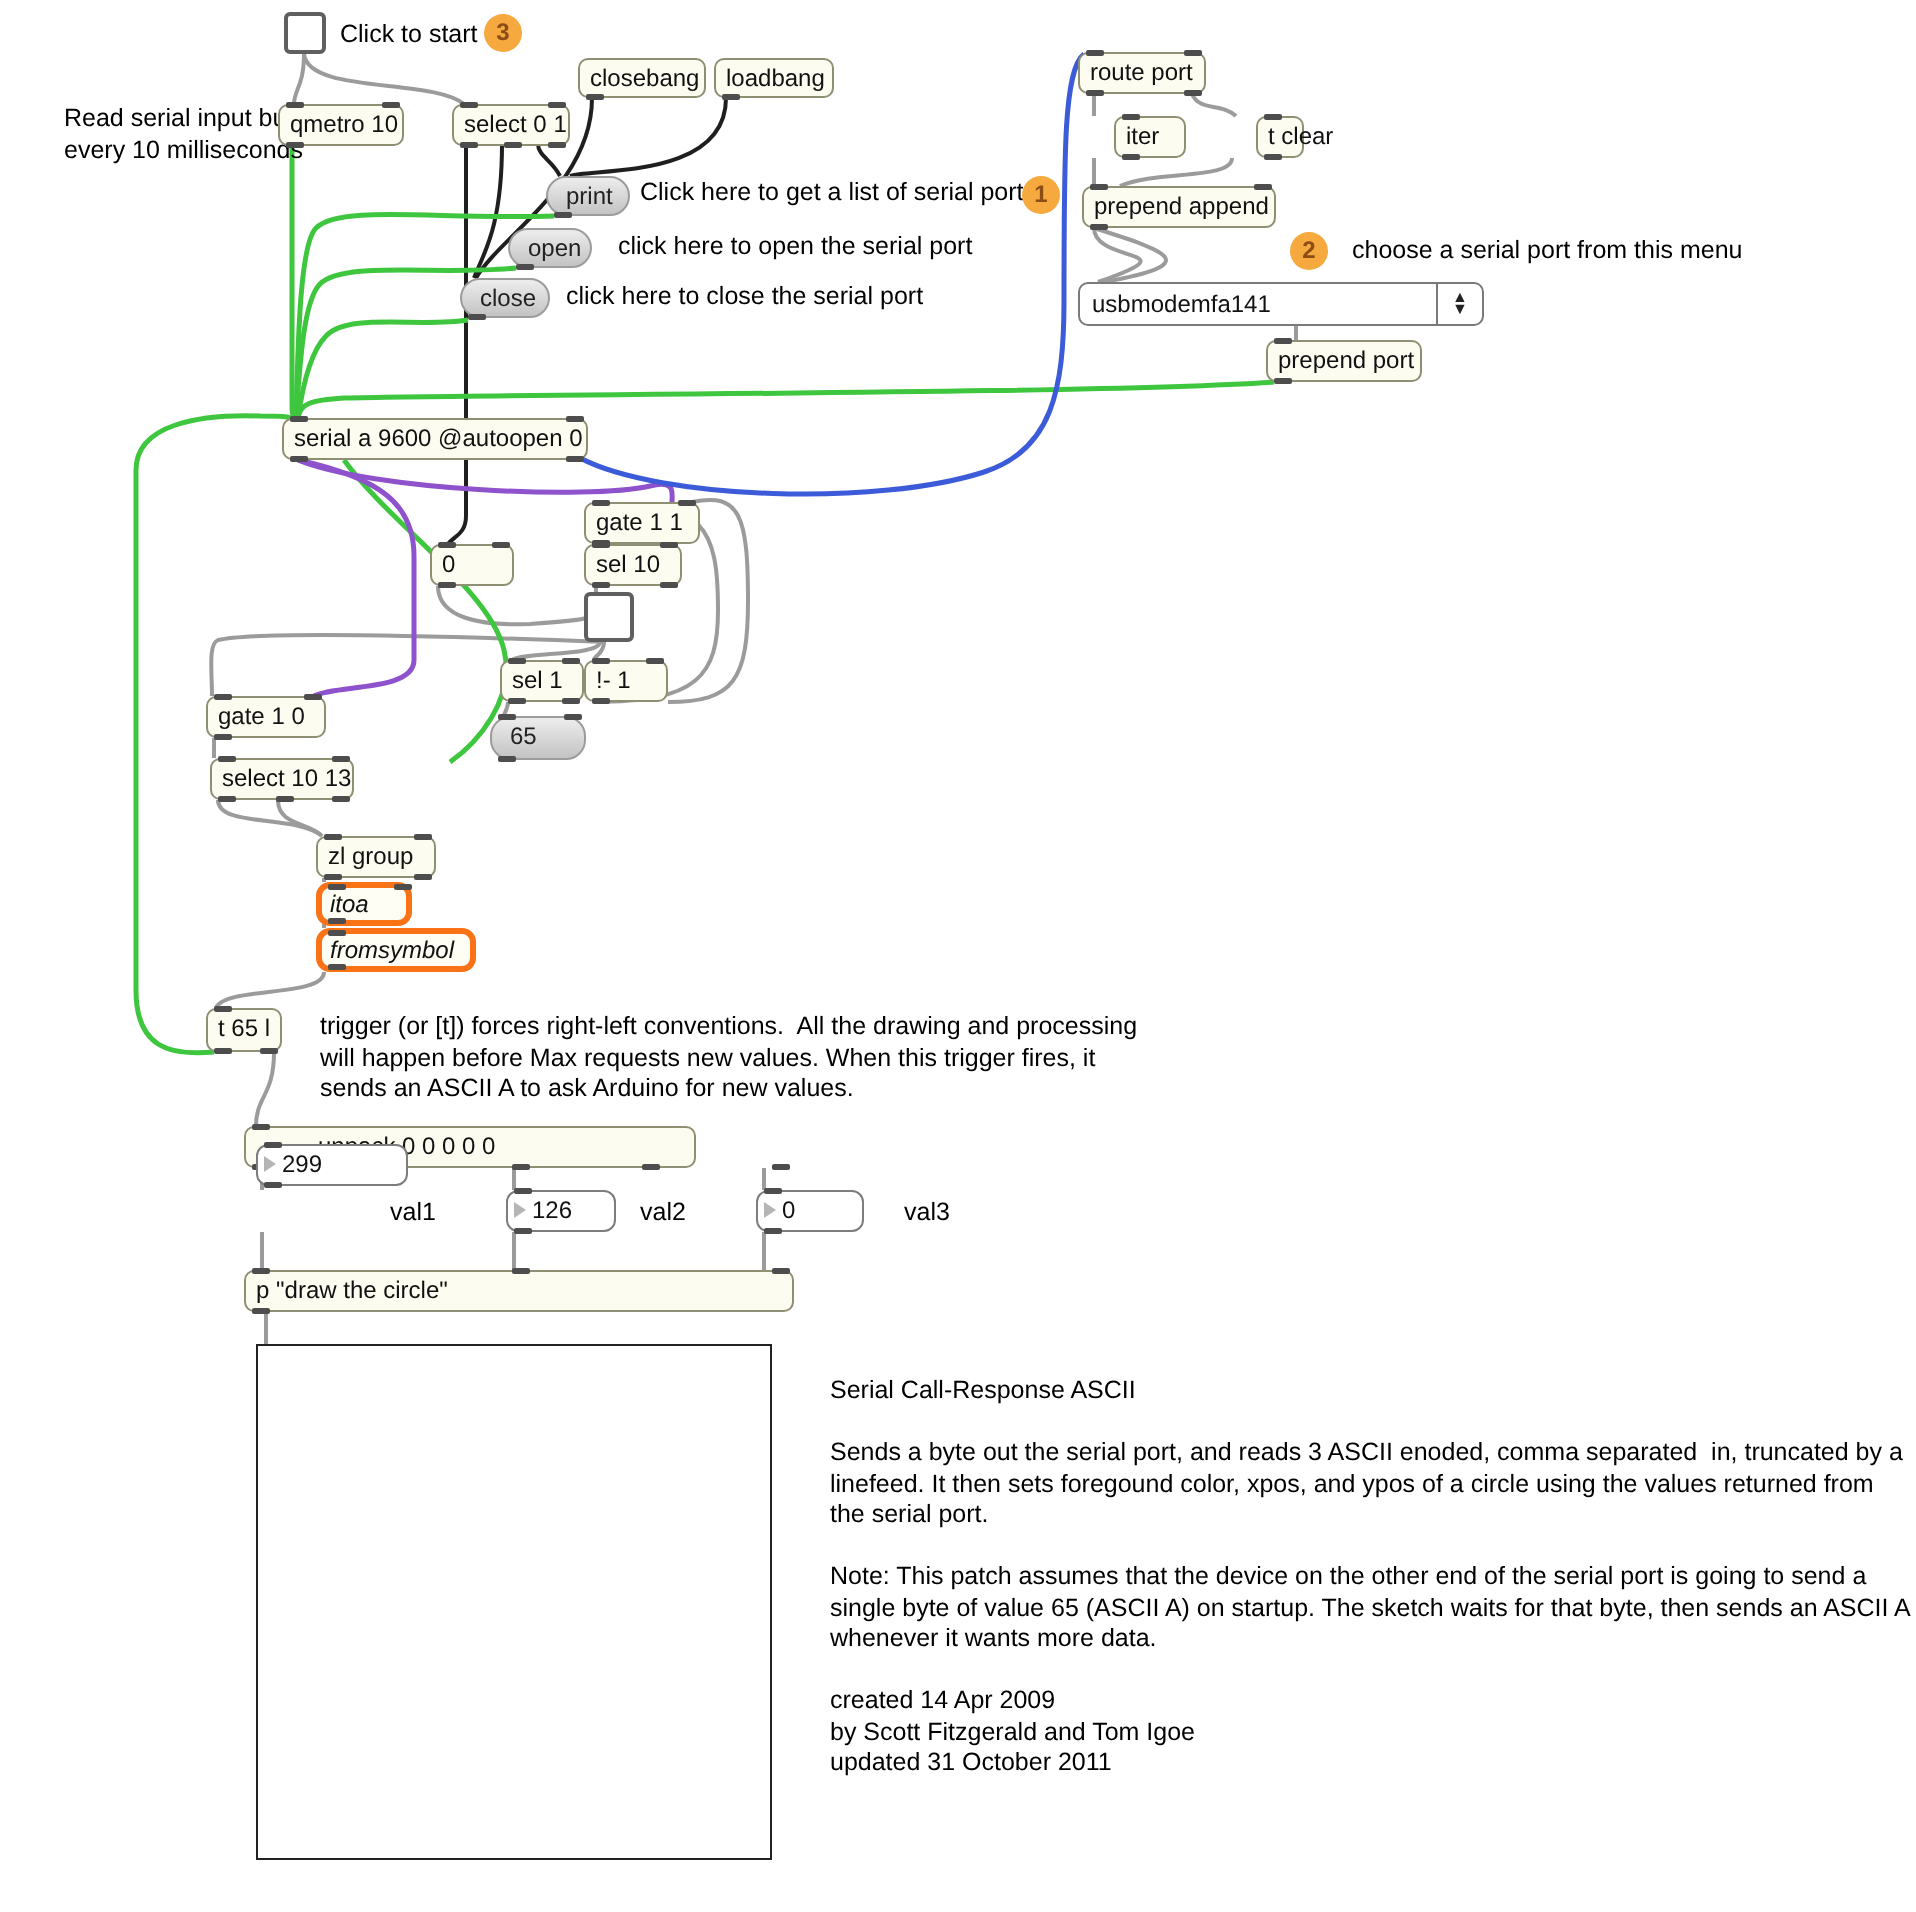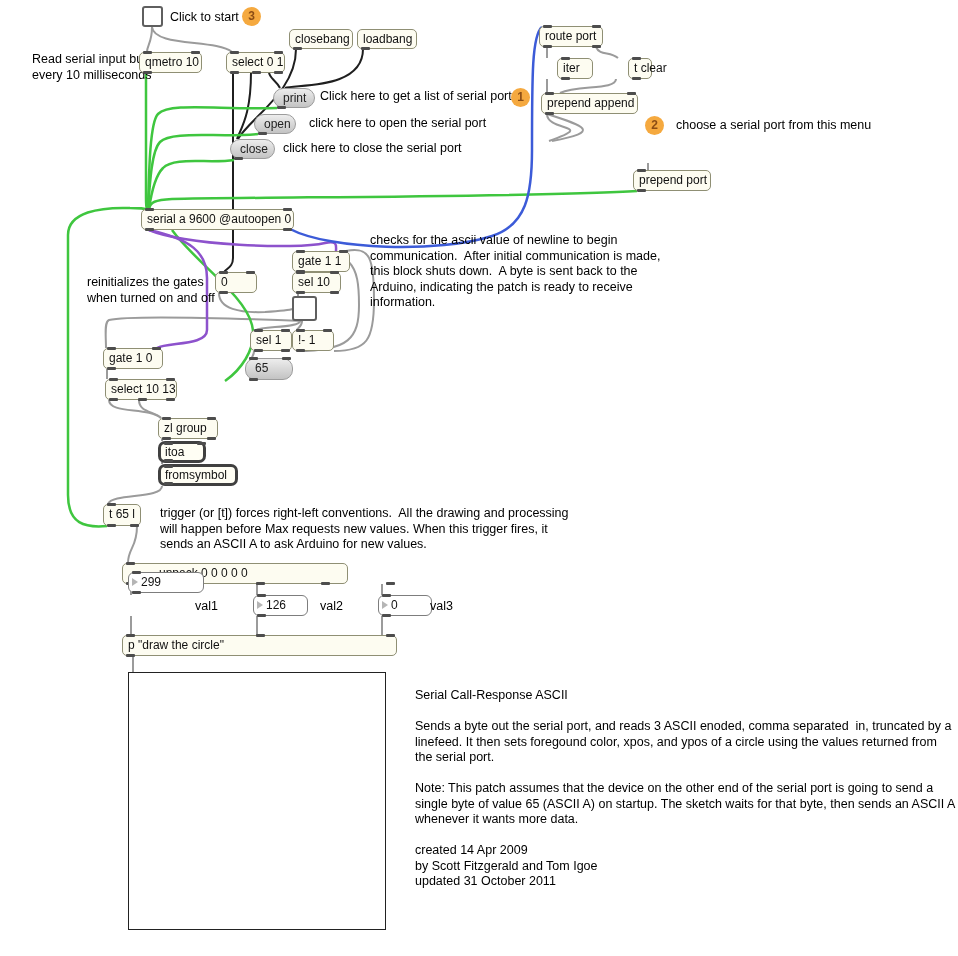--- a/index.html
+++ b/index.html
@@ -4,21 +4,21 @@
 <style>
   html,body{margin:0;padding:0;background:#ffffff;}
   #patch{position:relative;width:958px;height:956px;background:#ffffff;
          font-family:"Liberation Sans","DejaVu Sans",sans-serif;overflow:hidden;border-radius:13px;}
   #cords{position:absolute;left:0;top:0;width:958px;height:956px;}
   .box{position:absolute;box-sizing:border-box;font-size:12px;color:#111;
        line-height:17px;white-space:nowrap;}
   .obj{background:#fdfcf1;border:1.5px solid #8f8f74;border-radius:5px;padding:1px 5px;}
   .msg{background:linear-gradient(#ededed,#c3c3c3);border:1px solid #9c9c9c;
        border-radius:10px;padding:1px 9px;color:#222;}
-  .obj-yellow{background:#fffef4;border:3px solid #404040;border-radius:7px;padding:0 4px;line-height:16px;}
+  .obj-yellow{background:#fffef4;border:3px solid #f97316;border-radius:7px;padding:0 4px;line-height:16px;font-style:italic;}
   .numbox{background:#ffffff;border:1.5px solid #7d7d7d;border-radius:6px;padding:1px 4px 1px 12px;}
   .numbox .tri{position:absolute;left:3px;top:5px;width:0;height:0;
        border-left:6px solid #b5b5b5;border-top:4px solid transparent;border-bottom:4px solid transparent;}
   .toggle{background:#ffffff;border:2px solid #5f5f5f;border-radius:3px;}
   .umenu{background:#ffffff;border:1.5px solid #7a7a7a;border-radius:5px;padding:2px 26px 1px 6px;}
   .umenu .arrows{position:absolute;right:0;top:0;bottom:0;width:22px;border-left:1.5px solid #7a7a7a;
        display:flex;flex-direction:column;align-items:center;justify-content:center;font-size:8px;line-height:6px;color:#222;}
   .comment{position:absolute;font-size:12.5px;color:#000;white-space:pre-wrap;line-height:15.5px;}
   .badge{position:absolute;width:19px;height:19px;border-radius:50%;background:#f5a93f;
        color:#8b4d15;font-size:12px;font-weight:bold;text-align:center;line-height:19px;}
@@ -118,37 +118,41 @@
   <div class="comment" style="left:283px;top:141px;">click here to close the serial port</div>
 
   <div class="box obj" style="left:539px;top:26px;width:64px;height:21px;">route port<i class="nub in" style="left: 3px;"></i><i class="nub in" style="left: 52px;"></i><i class="nub out" style="left: 3px;"></i><i class="nub out" style="left: 52px;"></i></div>
   <div class="box obj" style="left:541px;top:58px;width:36px;height:21px;margin-left:16px;">iter<i class="nub in" style="left: 3px;"></i><i class="nub out" style="left: 3px;"></i></div>
   <div class="box obj" style="left:612px;top:58px;width:24px;height:21px;margin-left:16px;">t clear<i class="nub in" style="left: 3px;"></i><i class="nub out" style="left: 3px;"></i></div>
   <div class="box obj" style="left:541px;top:93px;width:97px;height:21px;">prepend append<i class="nub in" style="left: 3px;"></i><i class="nub in" style="left: 85px;"></i><i class="nub out" style="left: 3px;"></i></div>
 
   <div class="badge" style="left:645px;top:116px;">2</div>
   <div class="comment" style="left:676px;top:118px;">choose a serial port from this menu</div>
 
+  <div class="box umenu" style="left:539px;top:141px;width:203px;height:22px;">
+    <span>usbmodemfa141</span>
+    <span class="arrows">
+      <span>▲</span>
+      <span>▼</span>
+    </span>
+  </div>
 
   <div class="box obj" style="left:633px;top:170px;width:78px;height:21px;">prepend port<i class="nub in" style="left: 3px;"></i><i class="nub out" style="left: 3px;"></i></div>
 
   <div class="box obj" style="left:141px;top:209px;width:153px;height:21px;">serial a 9600 @autoopen 0<i class="nub in" style="left: 3px;"></i><i class="nub in" style="left: 141px;"></i><i class="nub out" style="left: 3px;"></i><i class="nub out" style="left: 141px;"></i></div>
 
-  <div class="comment" style="left:370px;top:233px;width:305px;">checks for the ascii value of newline to begin communication.  After initial communication is made, this block shuts down.  A byte is sent back to the Arduino, indicating the patch is ready to receive information.</div>
 
   <div class="box obj" style="left:292px;top:251px;width:58px;height:21px;">gate 1 1<i class="nub in" style="left: 3px;"></i><i class="nub in" style="left: 46px;"></i><i class="nub out" style="left: 3px;"></i></div>
   <div class="box obj" style="left:292px;top:272px;width:49px;height:21px;">sel 10<i class="nub in" style="left: 3px;"></i><i class="nub in" style="left: 37px;"></i><i class="nub out" style="left: 3px;"></i><i class="nub out" style="left: 37px;"></i></div>
   <div class="box obj" style="left:215px;top:272px;width:42px;height:21px;">0<i class="nub in" style="left: 3px;"></i><i class="nub in" style="left: 30px;"></i><i class="nub out" style="left: 3px;"></i></div>
   <div class="box toggle" style="left:292px;top:296px;width:25px;height:25px;"></div>
   <div class="box obj" style="left:250px;top:330px;width:42px;height:21px;">sel 1<i class="nub in" style="left: 3px;"></i><i class="nub in" style="left: 30px;"></i><i class="nub out" style="left: 3px;"></i><i class="nub out" style="left: 30px;"></i></div>
   <div class="box obj" style="left:292px;top:330px;width:42px;height:21px;">!- 1<i class="nub in" style="left: 3px;"></i><i class="nub in" style="left: 30px;"></i><i class="nub out" style="left: 3px;"></i></div>
   <div class="box msg" style="left:245px;top:358px;width:48px;height:22px;">65<i class="nub in" style="left: 3px;"></i><i class="nub in" style="left: 36px;"></i><i class="nub out" style="left: 3px;"></i></div>
 
-  <div class="comment" style="left:87px;top:275px;">reinitializes the gates
-when turned on and off</div>
 
   <div class="box obj" style="left:103px;top:348px;width:60px;height:21px;">gate 1 0<i class="nub in" style="left: 3px;"></i><i class="nub in" style="left: 48px;"></i><i class="nub out" style="left: 3px;"></i></div>
   <div class="box obj" style="left:105px;top:379px;width:72px;height:21px;">select 10 13<i class="nub in" style="left: 3px;"></i><i class="nub in" style="left: 60px;"></i><i class="nub out" style="left: 3px;"></i><i class="nub out" style="left: 31.5px;"></i><i class="nub out" style="left: 60px;"></i></div>
 
   <div class="box obj" style="left:158px;top:418px;width:60px;height:21px;">zl group<i class="nub in" style="left: 3px;"></i><i class="nub in" style="left: 48px;"></i><i class="nub out" style="left: 3px;"></i><i class="nub out" style="left: 48px;"></i></div>
   <div class="box obj-yellow" style="left:158px;top:441px;width:48px;height:22px;">itoa<i class="nub in" style="left: 3px;"></i><i class="nub in" style="left: 36px;"></i><i class="nub out" style="left: 3px;"></i></div>
   <div class="box obj-yellow" style="left:158px;top:464px;width:80px;height:22px;">fromsymbol<i class="nub in" style="left: 3px;"></i><i class="nub out" style="left: 3px;"></i></div>
 
   <div class="box obj" style="left:103px;top:504px;width:38px;height:22px;">t 65 l<i class="nub in" style="left: 3px;"></i><i class="nub out" style="left: 3px;"></i><i class="nub out" style="left: 26px;"></i></div>
   <div class="comment" style="left:160px;top:506px;width:420px;">trigger (or [t]) forces right-left conventions.  All the drawing and processing will happen before Max requests new values. When this trigger fires, it sends an ASCII A to ask Arduino for new values.</div>
@@ -164,21 +168,21 @@
   <div class="box numbox" style="left:253px;top:595px;width:55px;height:21px;">
     <span class="tri"></span>
     <span>126</span>
   <i class="nub in" style="left: 3px;"></i><i class="nub out" style="left: 3px;"></i></div>
   <div class="comment" style="left:320px;top:599px;">val2</div>
 
   <div class="box numbox" style="left:378px;top:595px;width:54px;height:21px;">
     <span class="tri"></span>
     <span>0</span>
   <i class="nub in" style="left: 3px;"></i><i class="nub out" style="left: 3px;"></i></div>
-  <div class="comment" style="left:430px;top:599px;">val3</div>
+  <div class="comment" style="left:452px;top:599px;">val3</div>
 
   <div class="box obj" style="left:122px;top:635px;width:275px;height:21px;">p "draw the circle"<i class="nub in" style="left: 3px;"></i><i class="nub in" style="left: 133px;"></i><i class="nub in" style="left: 263px;"></i><i class="nub out" style="left: 3px;"></i></div>
 
   <div class="panel" style="left:128px;top:672px;width:256px;height:256px;"></div>
 
   <div class="comment" style="left:415px;top:688px;width:540px;">Serial Call-Response ASCII
 
 Sends a byte out the serial port, and reads 3 ASCII enoded, comma separated  in, truncated by a linefeed. It then sets foregound color, xpos, and ypos of a circle using the values returned from the serial port.
 
 Note: This patch assumes that the device on the other end of the serial port is going to send a single byte of value 65 (ASCII A) on startup. The sketch waits for that byte, then sends an ASCII A whenever it wants more data.

